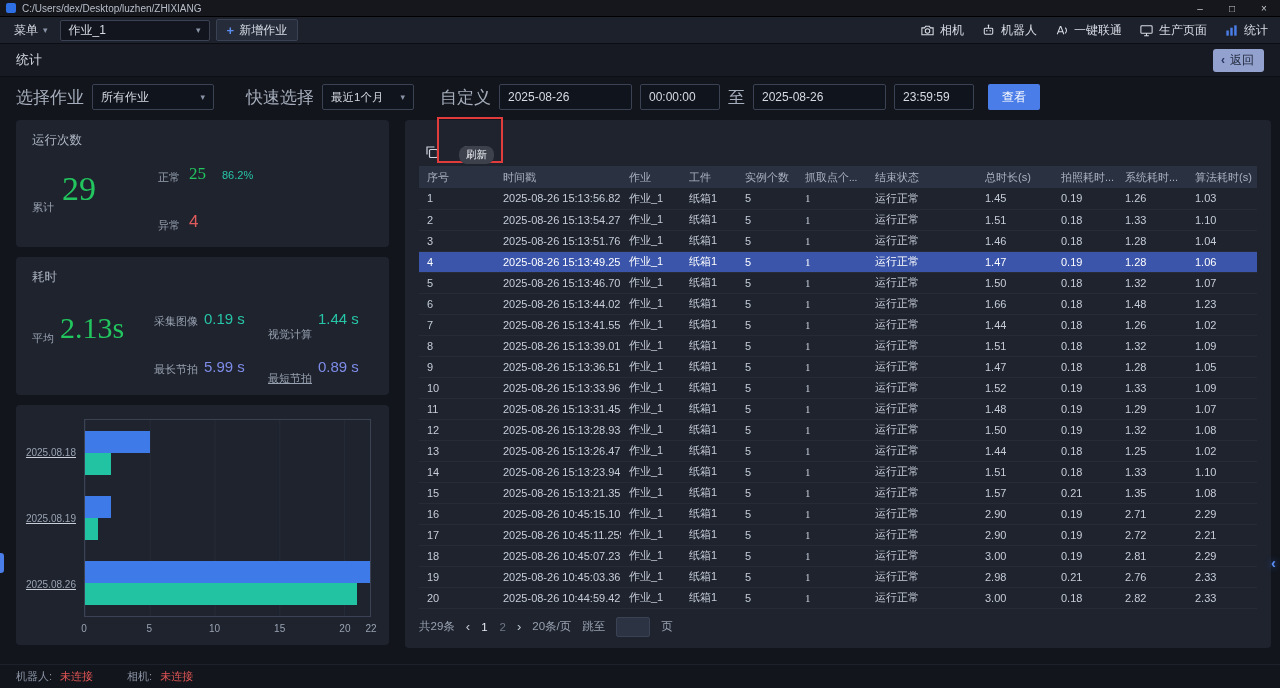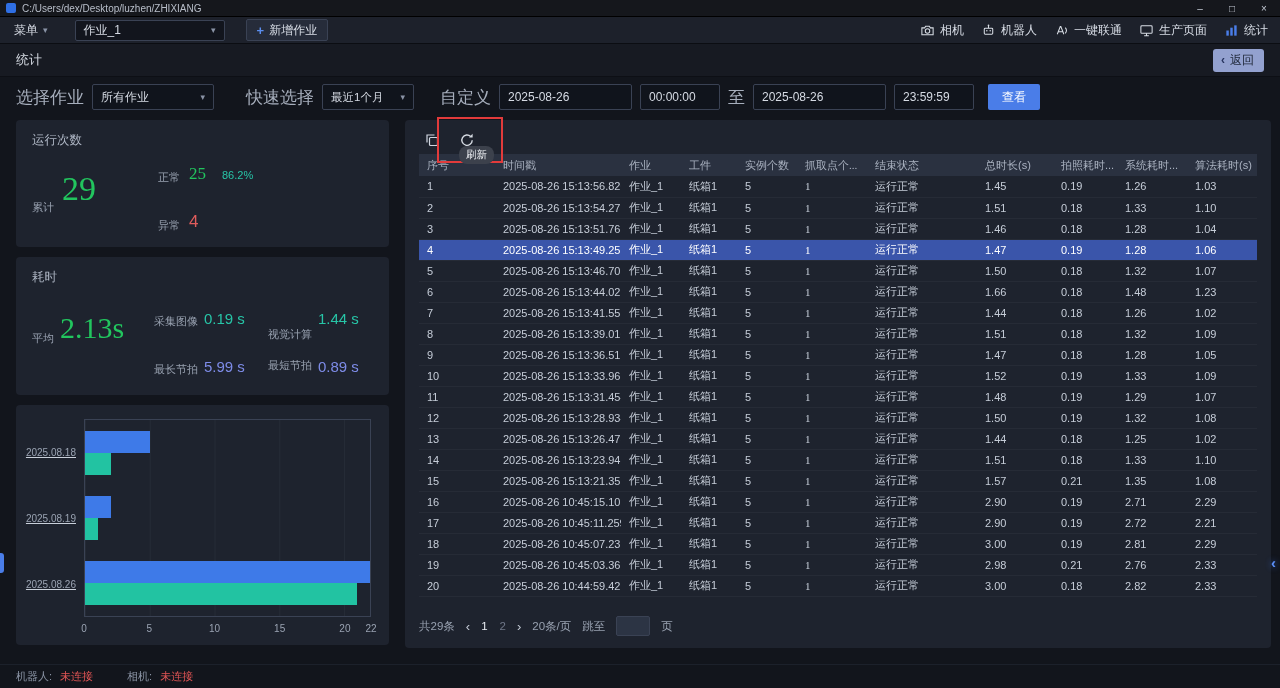--- a/index.html
+++ b/index.html
@@ -11,21 +11,21 @@
   
   .titlebar { position:absolute; left:0; top:0; width:1280px; height:17px;
     background:#15171c; display:flex; align-items:center; padding-left:6px; gap:6px;
     font-size:10px; color:#b8bec9; border-bottom:1px solid #000; }
   .app-icon { width:10px; height:10px; background:#2f6fe4; border-radius:2px; flex:0 0 auto; }
   .win-controls { margin-left:auto; display:flex; height:100%; }
   .win-btn { width:32px; height:100%; display:flex; align-items:center; justify-content:center;
     color:#c2c8d2; font-size:10px; }
   
   .menubar { position:absolute; left:0; top:17px; width:1280px; height:27px;
-    background:#1d212b; display:flex; align-items:center; padding:0 8px; gap:21px;
+    background:#1d212b; display:flex; align-items:center; padding:0 8px; gap:6px;
     border-bottom:1px solid #0b0d12; }
   .menu-dd { display:flex; align-items:center; gap:5px; color:#d6dbe4; padding:2px 6px; }
   .caret { font-size:9px; color:#8a93a6; }
   .job-select { width:150px; height:21px; background:#12151d; border:1px solid #3a4254;
     border-radius:2px; display:flex; align-items:center; justify-content:space-between;
     padding:0 8px; color:#d6dbe4; }
   .add-job { display:flex; align-items:center; gap:5px; background:#262c3a;
     border:1px solid #3a4254; border-radius:2px; height:22px; padding:0 10px; color:#d9dee7; }
   .plus { color:#5a8dee; font-weight:bold; font-size:13px; }
   .menubar-right { margin-left:auto; display:flex; align-items:center; gap:17px; padding-right:4px; }
@@ -76,21 +76,21 @@
     font-size:10px; color:#9aa3b2; }
   .plot { flex:1; position:relative; border:1px solid #3a4254;
     background-image:linear-gradient(to right,#252b36 1px,transparent 1px);
     background-size:22.727% 100%; }
   .bar-group { height:33.33%; display:flex; flex-direction:column; justify-content:center; }
   .bar { height:22px; width:0; }
   .x-axis { position:absolute; left:68px; right:18px; bottom:8px; height:14px; }
   .x-axis span { position:absolute; transform:translateX(-50%); font-size:10px; color:#9aa3b2; top:0; }
   
   .table-panel { position:absolute; left:405px; top:120px; width:866px; height:528px;
-    background:#1e232e; border-radius:4px; padding:10px 14px 12px; display:flex;
+    background:#1e232e; border-radius:4px; padding:22px 14px 12px; display:flex;
     flex-direction:column; }
   .table-toolbar { height:24px; position:relative; flex:0 0 auto; }
   .tool-icon { position:absolute; top:2px; width:16px; height:16px; }
   .tool-icon.export { left:5px; }
   .tool-icon.refresh { left:40px; }
   table { width:100%; border-collapse:collapse; table-layout:fixed; }
   th { background:#2a3140; height:22px; font-size:11px; font-weight:normal; color:#aab2c0;
     text-align:left; padding-left:8px; white-space:nowrap; overflow:hidden; }
   td { height:21px; font-size:11px; color:#c6cdd8; padding-left:8px; white-space:nowrap;
     overflow:hidden; border-bottom:1px solid rgba(255,255,255,0.04); }
@@ -254,21 +254,21 @@
 <div class="card card-timing">
   <span class="card-title">耗时</span>
   <span class="pos dim-label" style="left:16px;top:74px;">平均</span>
   <span class="pos big-blue" style="left:44px;top:54px;font-size:30px;font-weight:500;">2.13s</span>
   <span class="pos dim-label" style="left:138px;top:57px;">采集图像</span>
   <span class="pos green metric-val" style="left:188px;top:53px;">0.19 s</span>
   <span class="pos dim-label" style="left:252px;top:70px;text-align:center;">视觉计算</span>
   <span class="pos green metric-val" style="left:302px;top:53px;">1.44 s</span>
   <span class="pos dim-label" style="left:138px;top:105px;">最长节拍</span>
   <span class="pos metric-blue metric-val" style="left:188px;top:101px;">5.99 s</span>
-  <span class="pos dim-label" style="left:252px;top:101px;">最短节拍</span>
+  <span class="pos dim-label" style="left:252px;top:114px;text-decoration:underline;">最短节拍</span>
   <span class="pos metric-blue metric-val" style="left:302px;top:101px;">0.89 s</span>
 </div>
 
 <div class="card card-chart">
   <div class="chart-body">
     <div class="y-labels">
       <span>2025.08.18</span>
       <span>2025.08.19</span>
       <span>2025.08.26</span>
     </div>

